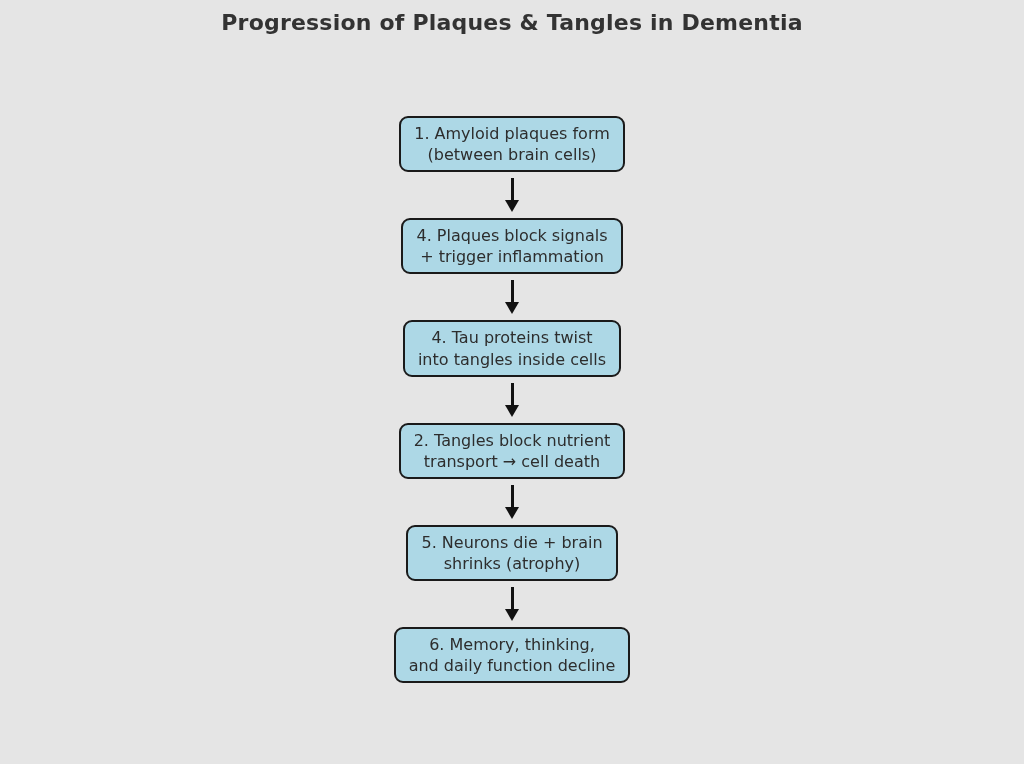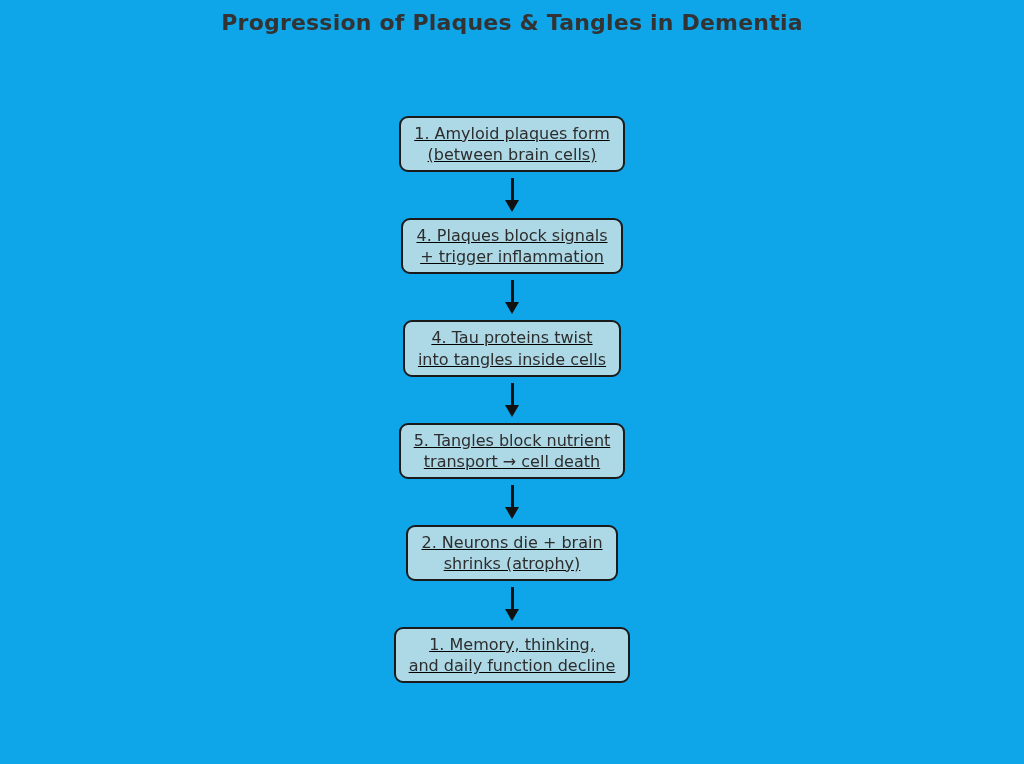--- a/index.html
+++ b/index.html
@@ -1,20 +1,20 @@
 <!DOCTYPE html>
 <html style="--box-fill: #ADD8E6; --box-border: #1a1a1a; --box-text: #2d2d2d; --title-text: #333333; --arrow-color: #111111;"><head>
 <meta charset="utf-8">
 <style>
   html, body { margin: 0; padding: 0; background: #ffffff; }
   .canvas {
     position: relative;
     width: 1024px;
     height: 764px;
-    background: #0ea5e9;
+    background: #e5e5e5;
     overflow: hidden;
     font-family: "DejaVu Sans", "Liberation Sans", sans-serif;
   }
   .diagram-title {
     position: absolute;
     top: 10px;
     left: 0;
     width: 100%;
     text-align: center;
     font-size: 22px;
@@ -23,21 +23,20 @@
     letter-spacing: 0.2px;
   }
   .flow-stack {
     position: absolute;
     top: 116px;
     left: 0;
     width: 100%;
     display: flex;
     flex-direction: column;
     align-items: center;
-    text-decoration: underline;
   }
   .flow-box {
     box-sizing: border-box;
     min-height: 55px;
     padding: 5px 13px;
     background: var(--box-fill, #ADD8E6);
     border: 2px solid var(--box-border, #1a1a1a);
     border-radius: 9px;
     display: flex;
     align-items: center;
@@ -94,33 +93,33 @@
     </div>
 
     <div class="flow-box">4. Tau proteins twist
 into tangles inside cells</div>
 
     <div class="arrow-slot">
       <div class="arrow-line"></div>
       <div class="arrow-head"></div>
     </div>
 
-    <div class="flow-box">5. Tangles block nutrient
+    <div class="flow-box">2. Tangles block nutrient
 transport → cell death</div>
 
     <div class="arrow-slot">
       <div class="arrow-line"></div>
       <div class="arrow-head"></div>
     </div>
 
-    <div class="flow-box">2. Neurons die + brain
+    <div class="flow-box">5. Neurons die + brain
 shrinks (atrophy)</div>
 
     <div class="arrow-slot">
       <div class="arrow-line"></div>
       <div class="arrow-head"></div>
     </div>
 
-    <div class="flow-box">1. Memory, thinking,
+    <div class="flow-box">6. Memory, thinking,
 and daily function decline</div>
 
   </div>
 </div>
 
 </body></html>

